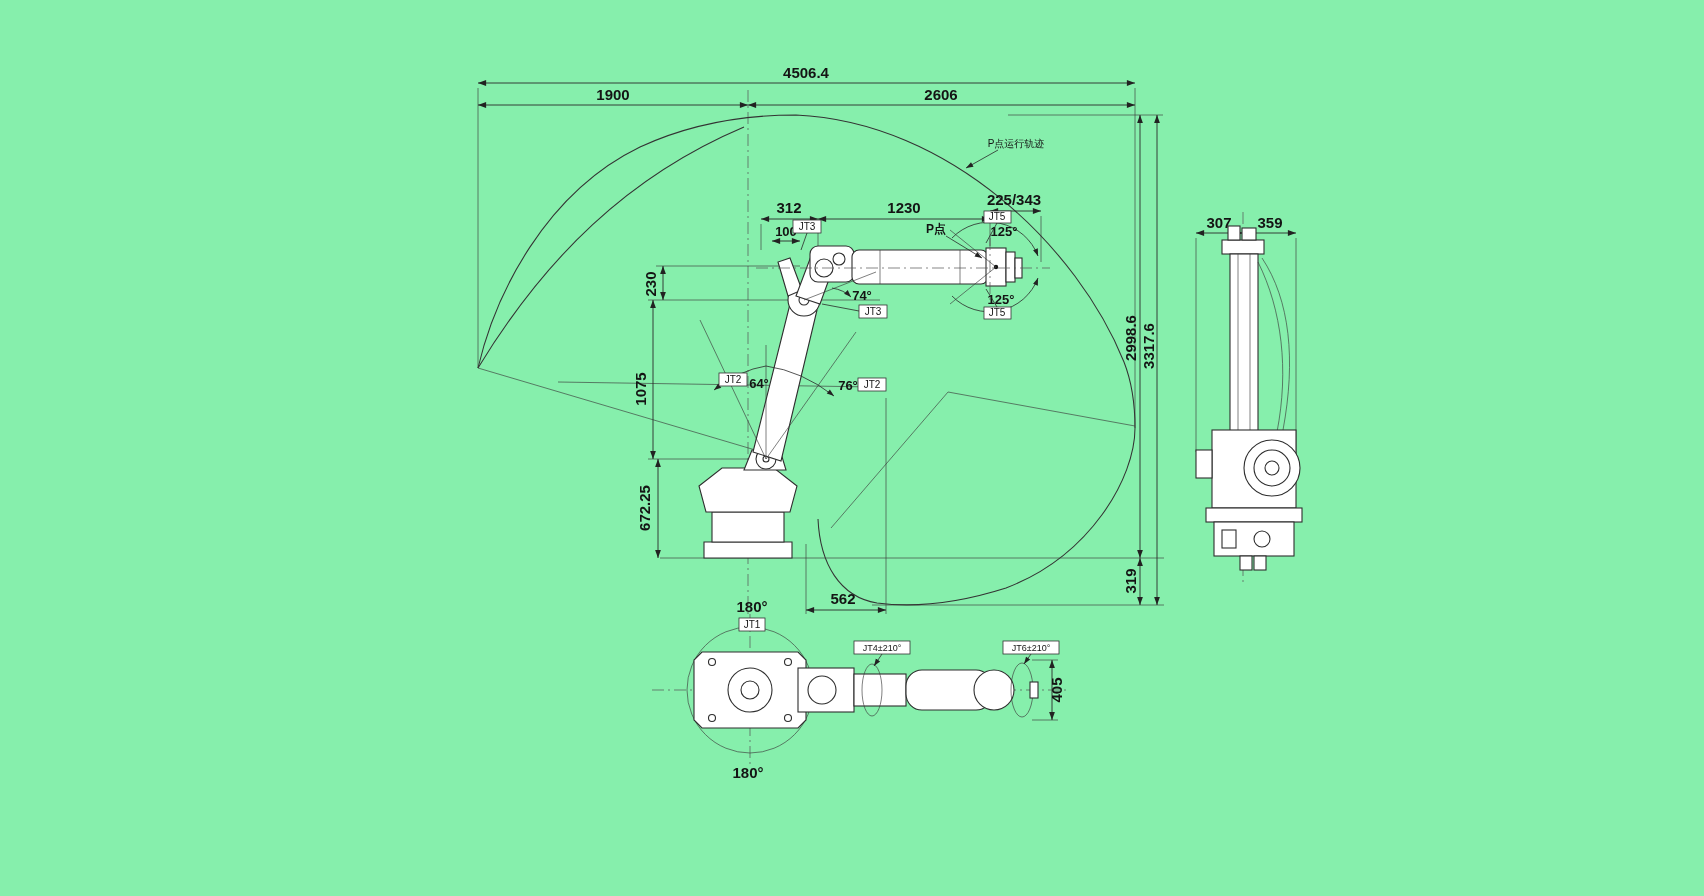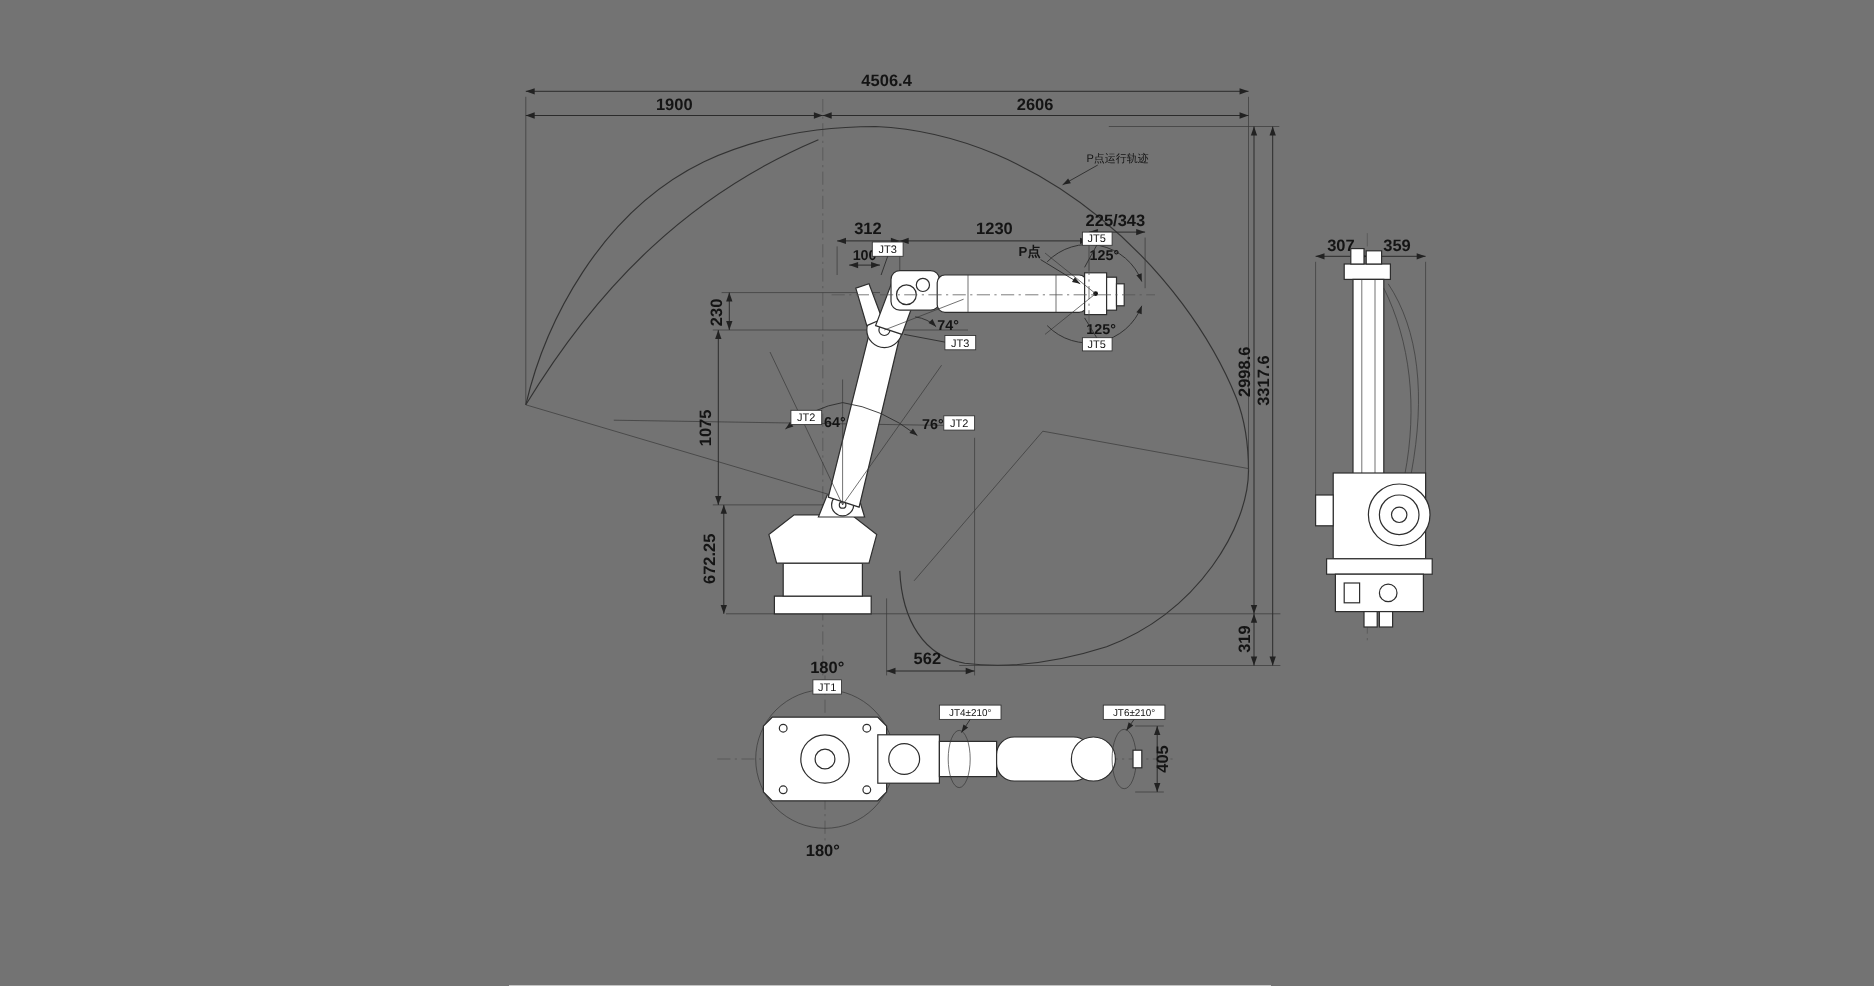--- a/index.html
+++ b/index.html
@@ -1,16 +1,16 @@
 <!DOCTYPE html>
 <html><head>
 <meta charset="utf-8">
 <style>
   html,body{margin:0;padding:0;background:#ffffff;}
-  .canvas{position:relative;width:1704px;height:896px;background:#737373;overflow:hidden;
+  .canvas{position:relative;width:1704px;height:896px;background:#86efac;overflow:hidden;
           font-family:"Liberation Sans",sans-serif;}
   svg{position:absolute;left:0;top:0;}
   
   .obj  {stroke:#2e2e2e;stroke-width:1.1;fill:none;}
   .objf {stroke:#2e2e2e;stroke-width:1.1;fill:#ffffff;}
   .thin {stroke:#3a3a3a;stroke-width:0.65;fill:none;}
   .dim  {stroke:#2a2a2a;stroke-width:0.9;fill:none;}
   .lead {stroke:#2a2a2a;stroke-width:0.8;fill:none;}
   .cl   {stroke:#555;stroke-width:0.7;fill:none;stroke-dasharray:12 4 2 4;}
   .env  {stroke:#333;stroke-width:1.05;fill:none;}

